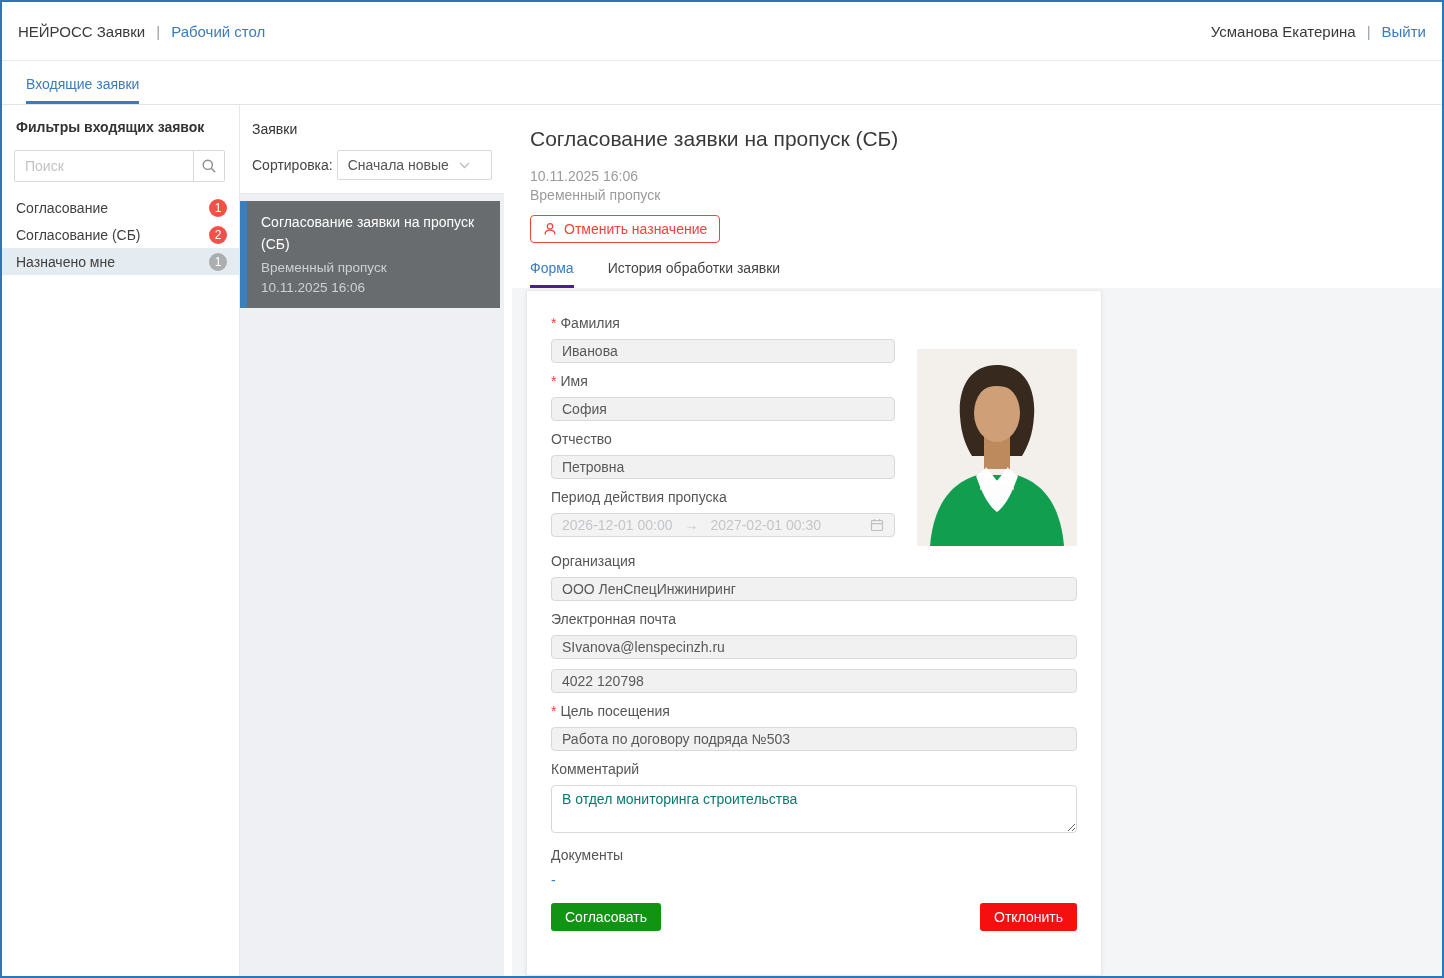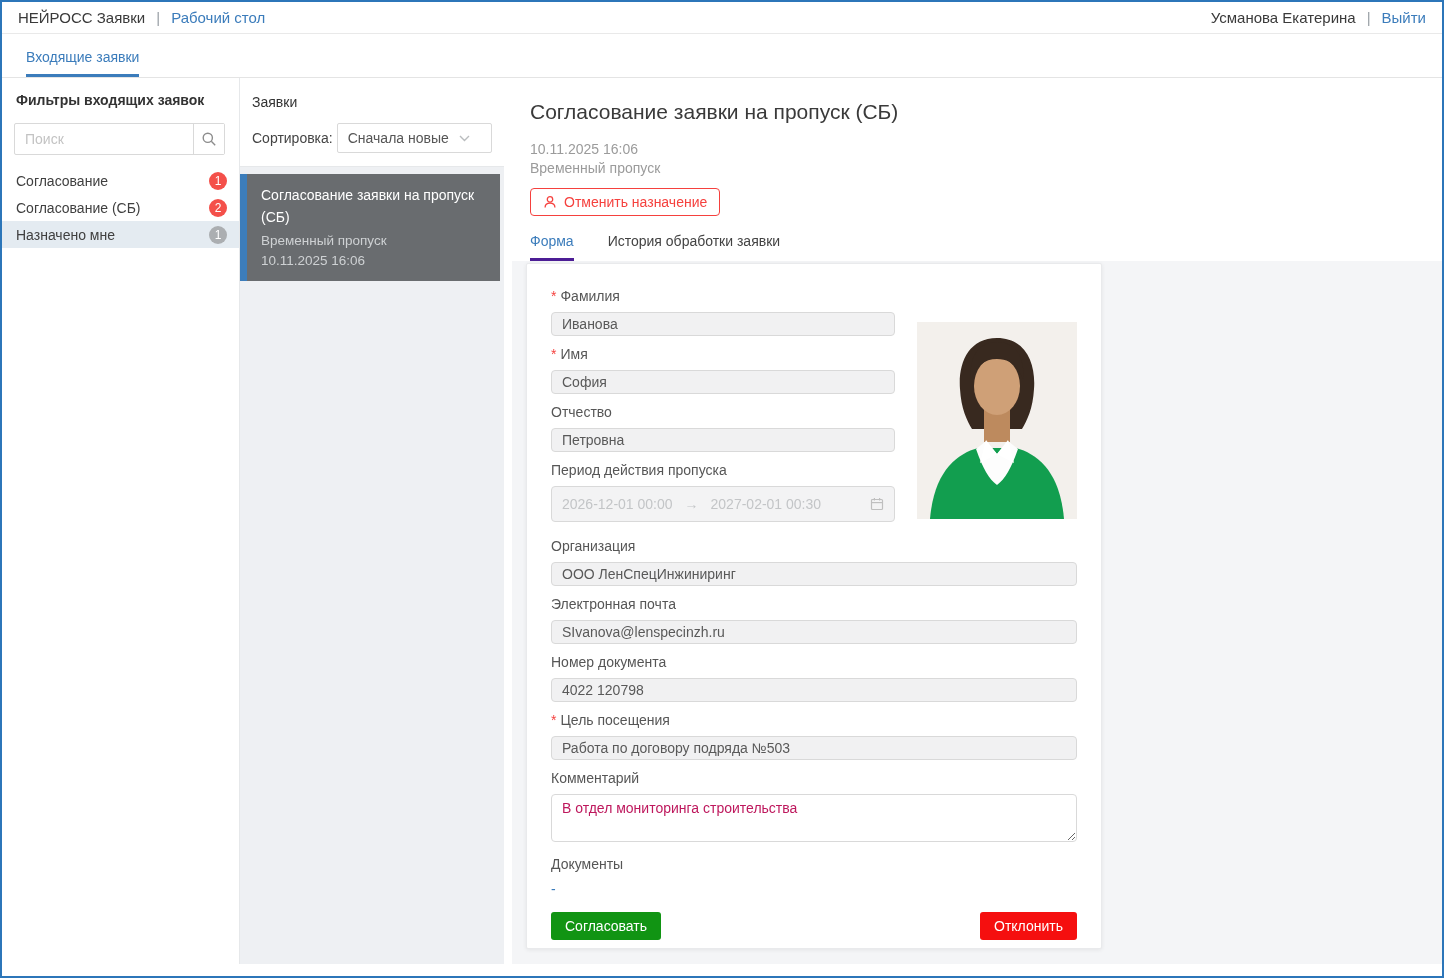--- a/index.html
+++ b/index.html
@@ -8,21 +8,21 @@
     font-family: "Liberation Sans", "DejaVu Sans", sans-serif;
     background: #ffffff;
     border: 2px solid #2c76b9;
     overflow: hidden;
     color: #3a3a3a;
     position: relative;
   }
 
   
   .header {
-    height: 32px;
+    height: 59px;
     background: #fff;
     border-bottom: 1px solid #e9e9e9;
     display: flex;
     justify-content: space-between;
     padding: 0 16px;
     font-size: 15px;
   }
   .header-left, .header-right { display: flex; align-items: center; gap: 11px; }
   .brand { color: #3a3a3a; }
   .sep { color: #9aa0a6; }
@@ -175,38 +175,38 @@
   .finput {
     width: 100%; height: 24px;
     background: #f1f1f2;
     border: 1px solid #d9d9d9; border-radius: 4px;
     padding: 0 10px;
     font-size: 14px; color: #595959;
     font-family: inherit;
     outline: none;
   }
   .range-input {
-    height: 36px;
+    height: 24px;
     background: #f3f3f4;
     border: 1px solid #d9d9d9; border-radius: 4px;
     display: flex; align-items: center;
     padding: 0 10px;
     font-size: 14px; color: #c3c5c7;
     cursor: default;
   }
   .range-arrow { margin: 0 12px; color: #c3c5c7; }
   .range-cal { margin-left: auto; display: flex; align-items: center; }
 
   .fields-wide { margin-top: 6px; }
   .fcomment {
     width: 100%; height: 48px;
     background: #fff;
     border: 1px solid #d9d9d9; border-radius: 4px;
     padding: 5px 10px;
-    font-size: 14px; color: #be185d;
+    font-size: 14px; color: #0f766e;
     font-family: inherit;
     resize: both;
     outline: none;
   }
   .docs-link { display: inline-block; color: #3b7cbb; font-size: 14px; line-height: 17px; cursor: pointer; text-decoration: none; }
 
   .actions { display: flex; justify-content: space-between; margin-top: 14px; }
   .btn {
     height: 28px; padding: 0 14px;
     border: none; border-radius: 3px;
@@ -374,21 +374,20 @@
         <div class="fields-wide">
           <div class="fgroup">
             <div class="flabel">Организация</div>
             <input class="finput" type="text" readonly="" value="ООО ЛенСпецИнжиниринг" style="">
           </div>
           <div class="fgroup">
             <div class="flabel">Электронная почта</div>
             <input class="finput" type="text" readonly="" value="SIvanova@lenspecinzh.ru" style="">
           </div>
           <div class="fgroup">
-            <div class="flabel">Номер документа</div>
             <input class="finput" type="text" readonly="" value="4022 120798" style="">
           </div>
           <div class="fgroup">
             <div class="flabel">
               <span class="req">*</span><span>Цель посещения</span>
             </div>
             <input class="finput" type="text" readonly="" value="Работа по договору подряда №503" style="">
           </div>
           <div class="fgroup">
             <div class="flabel">Комментарий</div>

